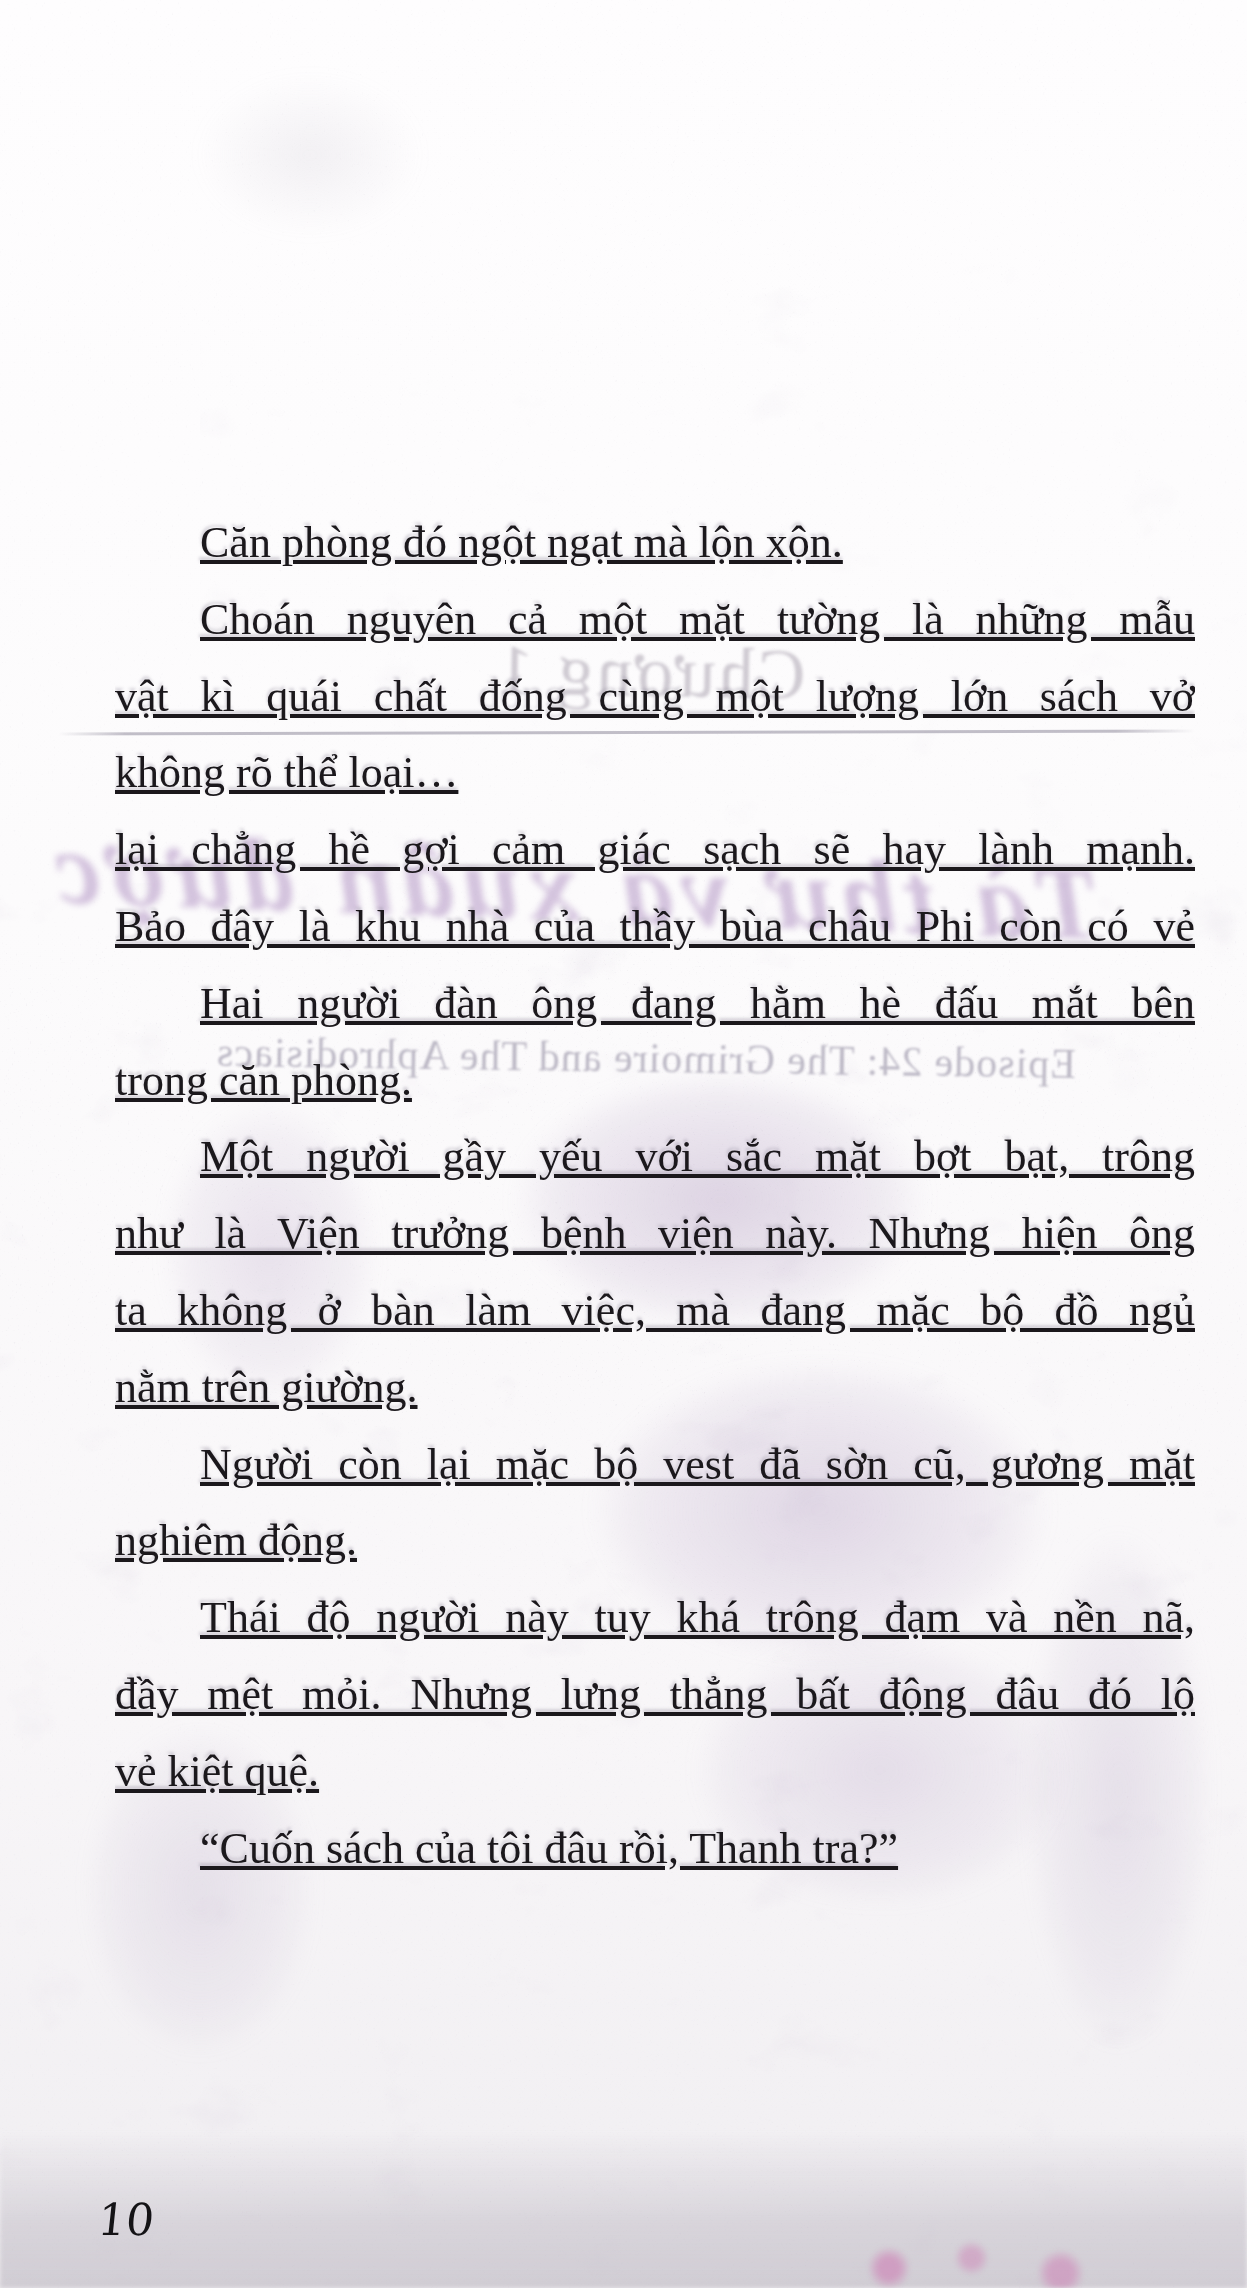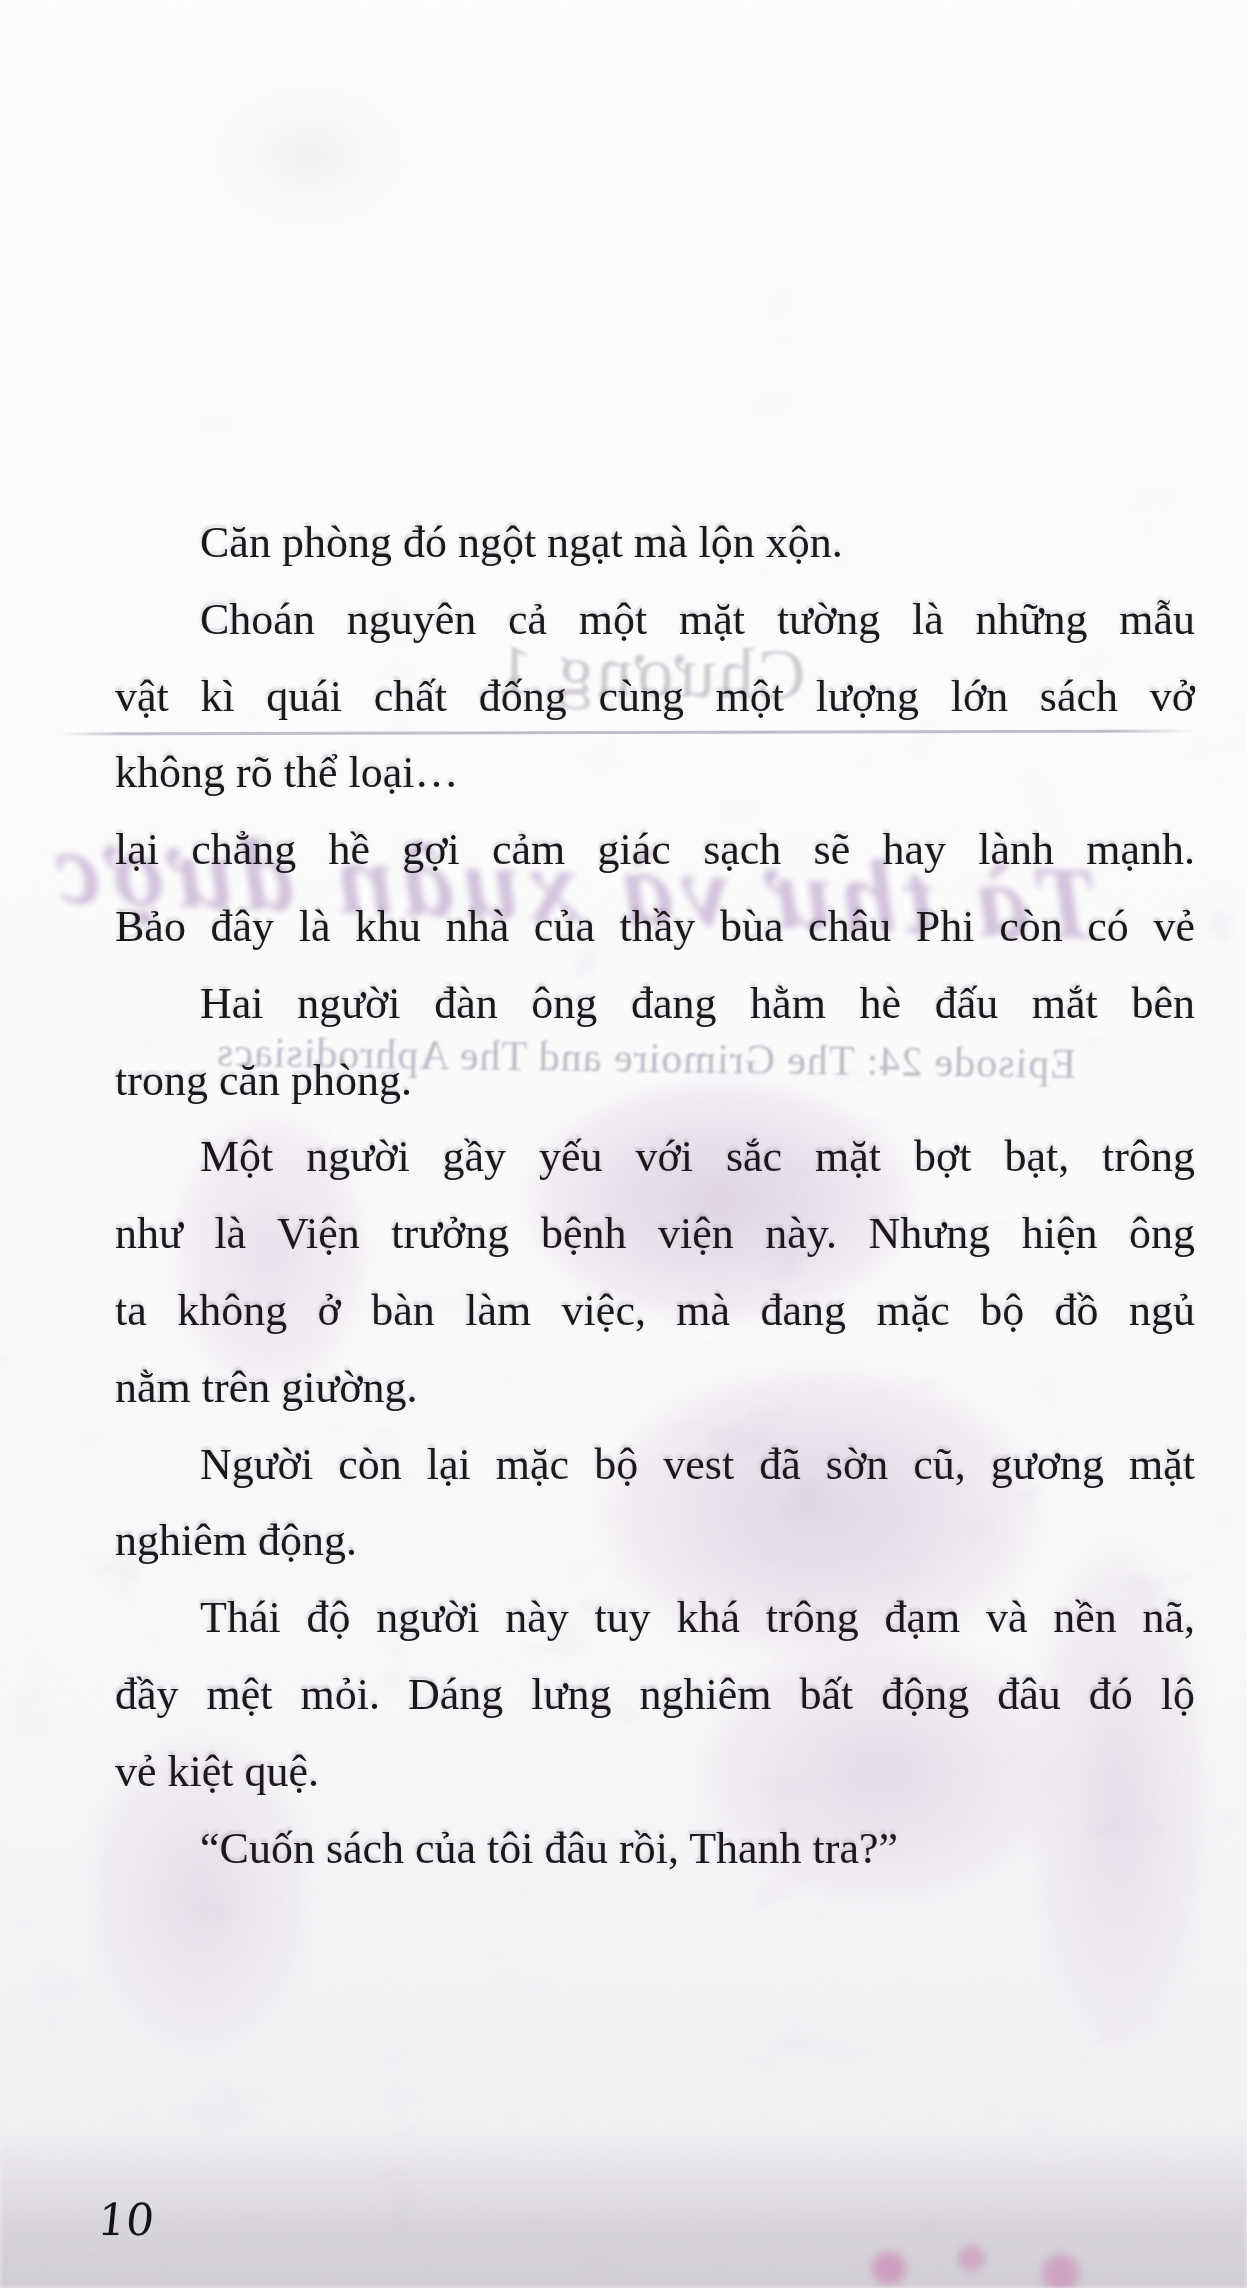--- a/index.html
+++ b/index.html
@@ -42,20 +42,21 @@
   }
   .rule{
     left:58px;top:731px;width:1137px;height:3px;border-radius:2px;
     background:linear-gradient(90deg,rgba(110,104,126,0),rgba(110,104,126,.42) 6%,rgba(110,104,126,.42) 93%,rgba(110,104,126,0));
     transform:rotate(-0.15deg);filter:blur(.6px);
   }
   .textblock{
     left:115px;top:505px;width:1080px;
     font-size:44px;line-height:76.8px;color:#1b181c;
     text-shadow:-1px -3px 3px rgba(130,122,142,.30);
+    text-decoration:underline;
   }
   .textblock .ln{position:relative;height:76.8px;overflow:hidden;white-space:nowrap;}
   .textblock .ln.j{white-space:normal;text-align:justify;text-align-last:justify;}
   .textblock .ln.ind{text-indent:85px;}
   .folio{
     left:98px;top:2190px;width:120px;height:60px;line-height:60px;
     font-size:44px;color:#141316;transform:skewX(-6deg);
     font-family:"DejaVu Serif","Liberation Serif",serif;
   }
 </style>
@@ -106,20 +107,20 @@
     <div class="ln j">Bảo đây là khu nhà của thầy bùa châu Phi còn có vẻ</div>
     <div class="ln ind j">Hai người đàn ông đang hằm hè đấu mắt bên</div>
     <div class="ln">trong căn phòng.</div>
     <div class="ln ind j">Một người gầy yếu với sắc mặt bợt bạt, trông</div>
     <div class="ln j">như là Viện trưởng bệnh viện này. Nhưng hiện ông</div>
     <div class="ln j">ta không ở bàn làm việc, mà đang mặc bộ đồ ngủ</div>
     <div class="ln">nằm trên giường.</div>
     <div class="ln ind j">Người còn lại mặc bộ vest đã sờn cũ, gương mặt</div>
     <div class="ln">nghiêm động.</div>
     <div class="ln ind j">Thái độ người này tuy khá trông đạm và nền nã,</div>
-    <div class="ln j">đầy mệt mỏi. Dáng lưng nghiêm bất động đâu đó lộ</div>
+    <div class="ln j">đầy mệt mỏi. Nhưng lưng thẳng bất động đâu đó lộ</div>
     <div class="ln">vẻ kiệt quệ.</div>
     <div class="ln ind">“Cuốn sách của tôi đâu rồi, Thanh tra?”</div>
   </div>
 
   <div class="folio">10</div>
 
 </div>
 
 </body></html>

